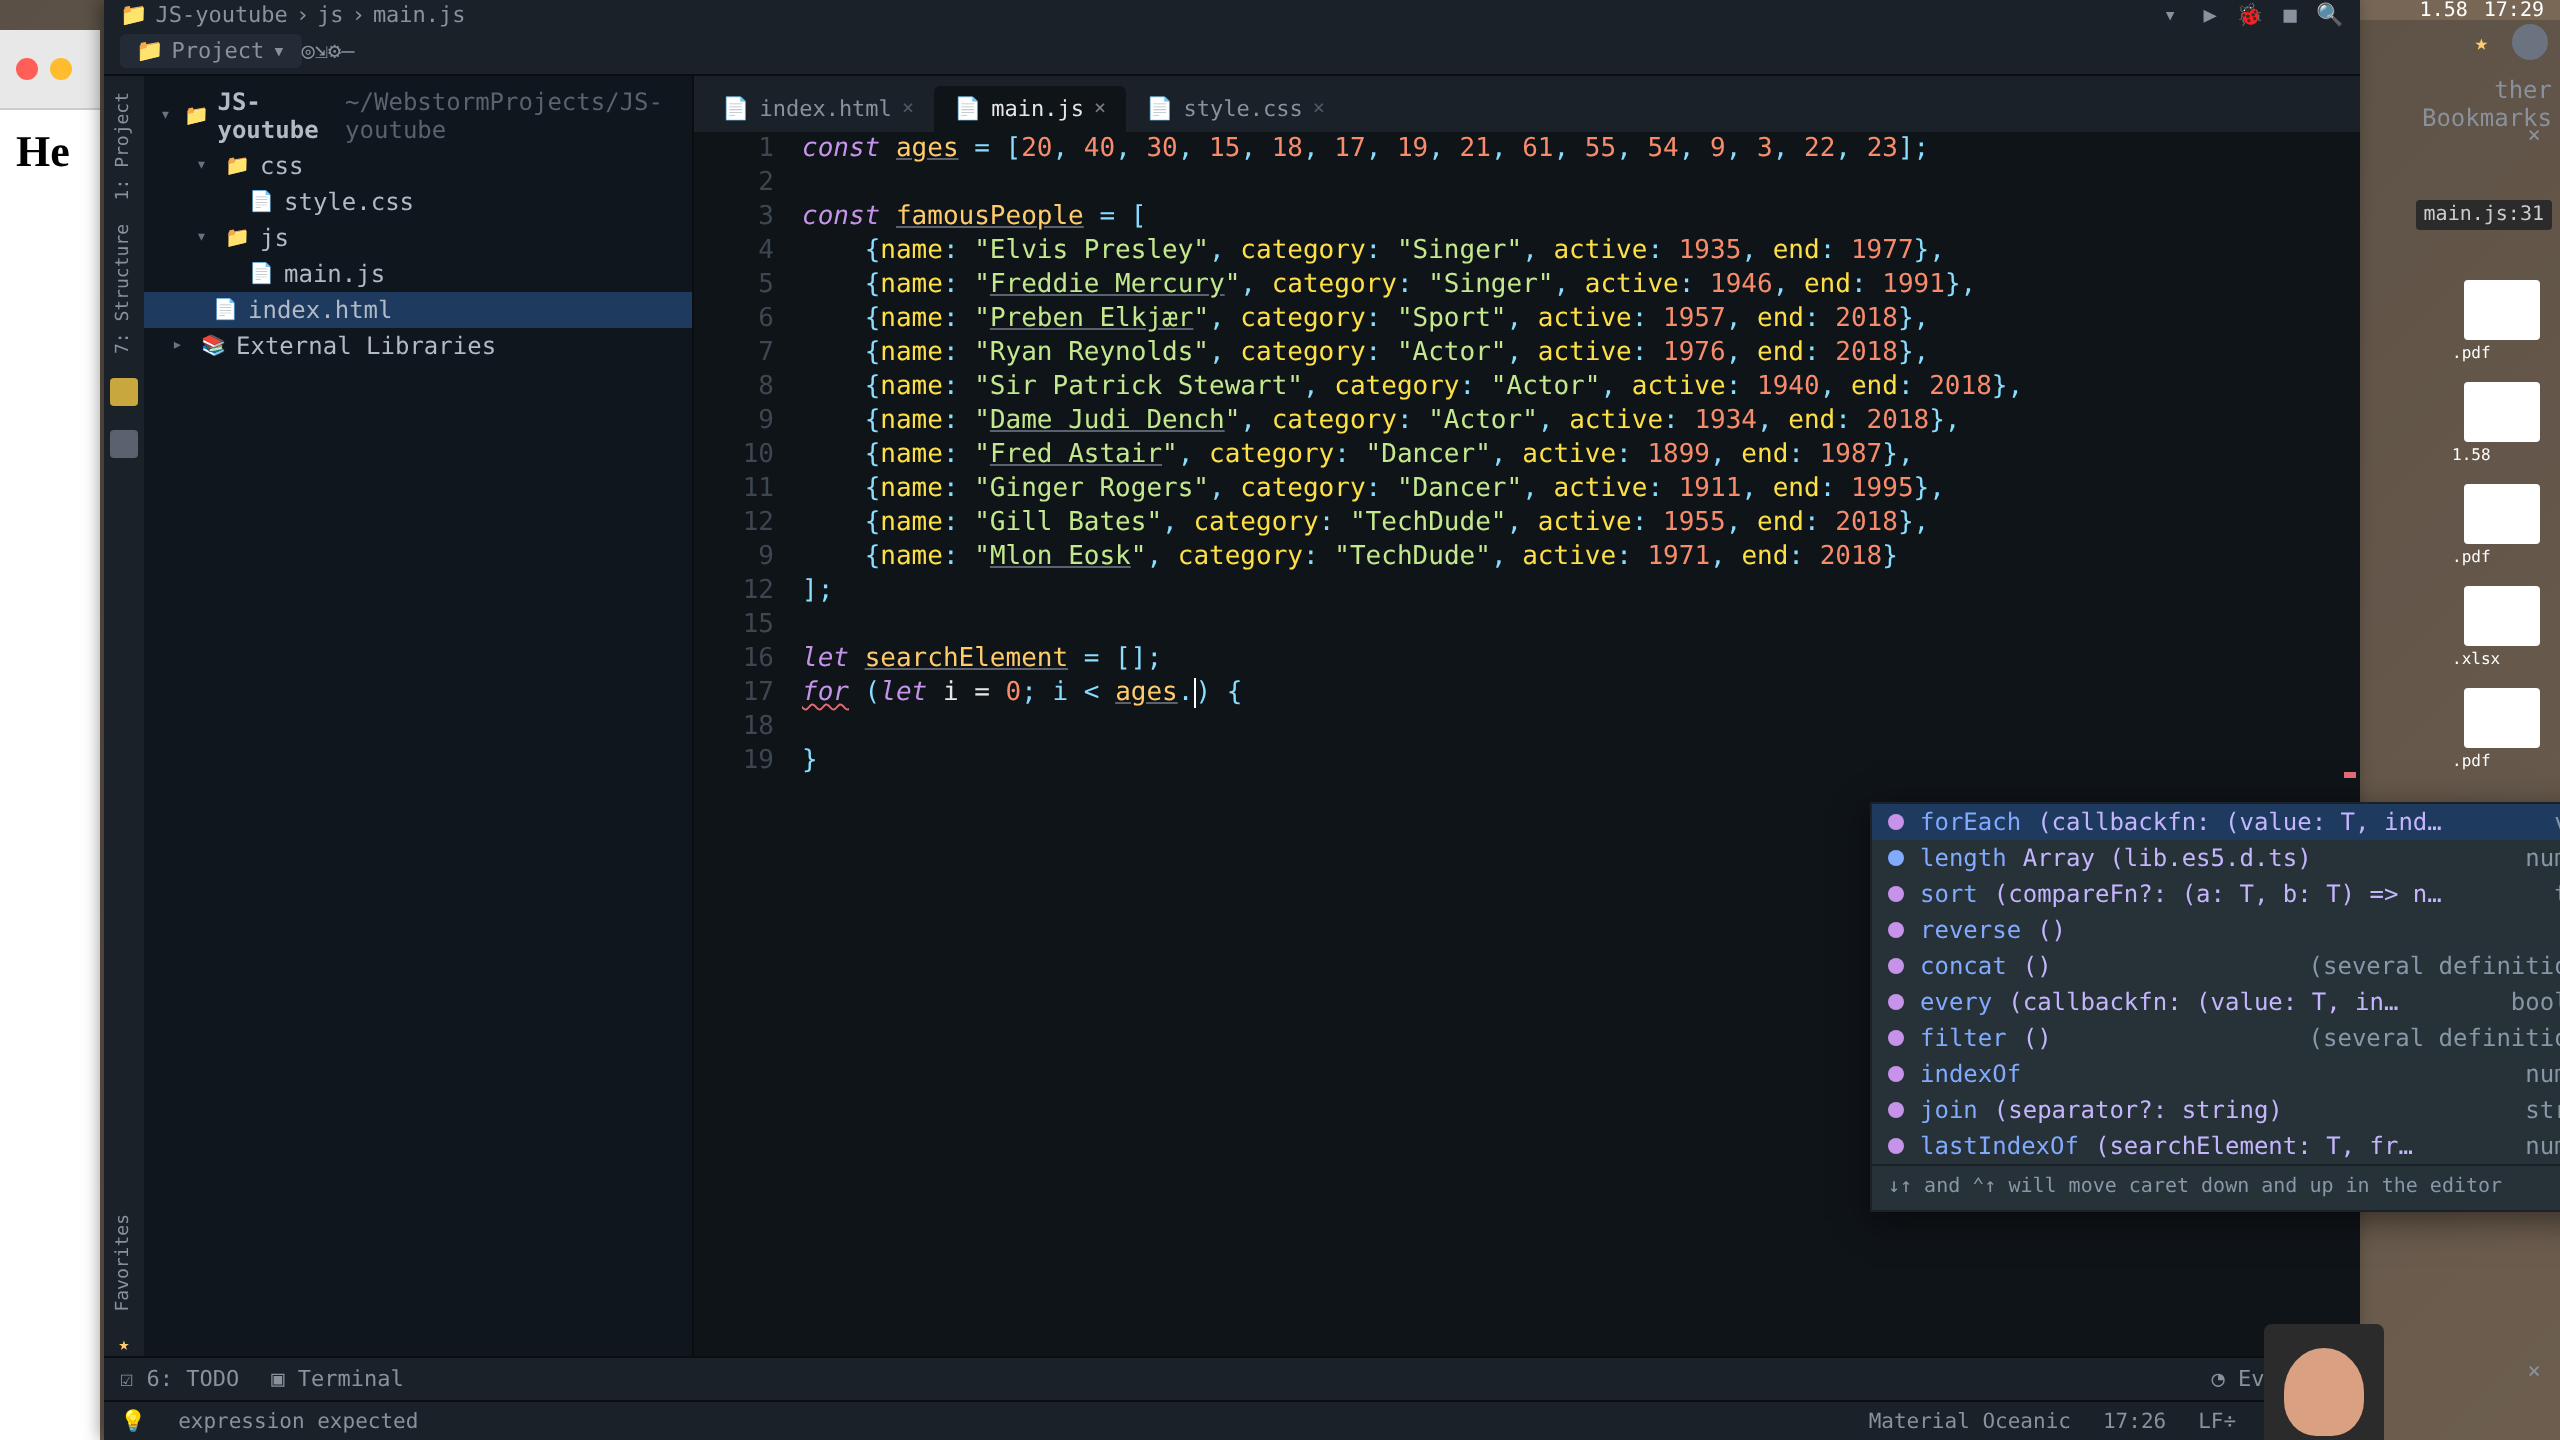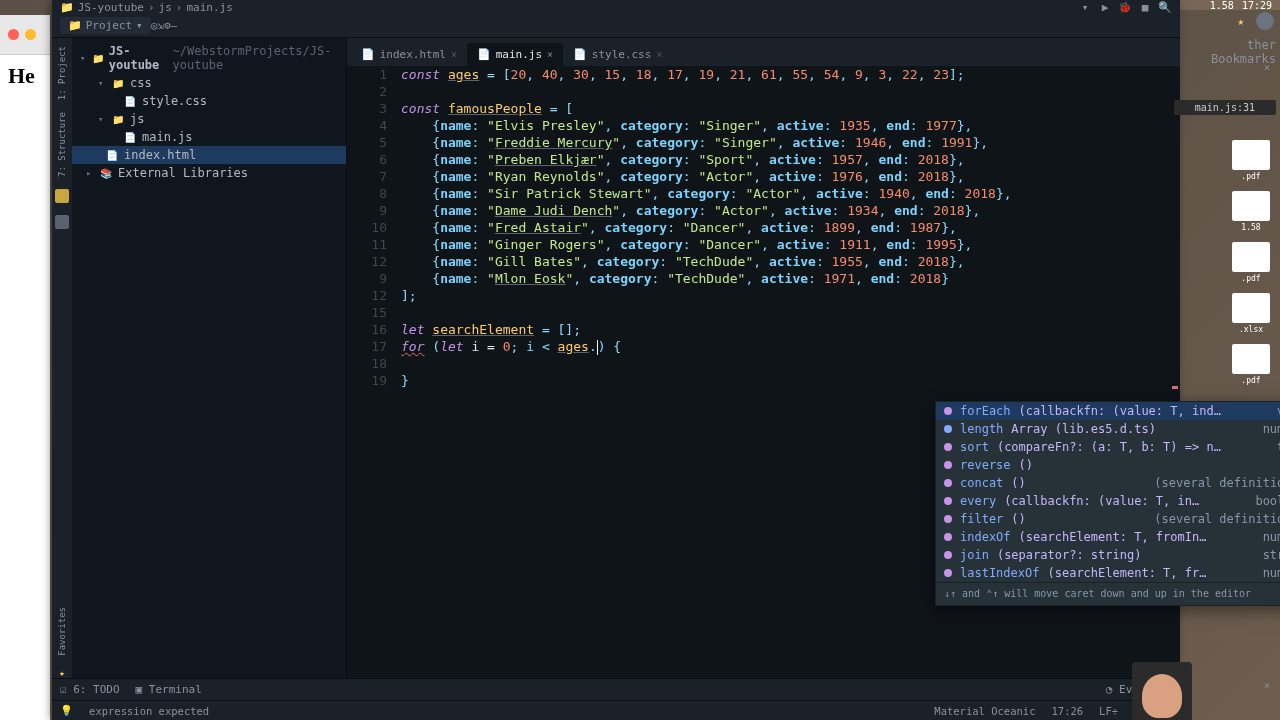--- a/index.html
+++ b/index.html
@@ -30,21 +30,21 @@
 .tabs { height:28px; background:#1a2129; display:flex; align-items:flex-end; padding-left:4px; font-size:11px; }
 .tab { padding:5px 10px; display:flex; align-items:center; gap:5px; color:#8a919c; cursor:pointer; border-radius:3px 3px 0 0; }
 .tab.active { background:#0f1419; color:#e6e6e6; }
 .tab .x { opacity:.5; font-size:10px; }
 .editor { flex:1; display:flex; background:#0f1419; position:relative; font-size:13px; line-height:17px; }
 .gutter { width:50px; text-align:right; padding:0 10px 0 0; color:#3d4752; user-select:none; background:#0f1419; }
 .code { flex:1; padding-left:4px; white-space:pre; position:relative; }
 .kw { color:#c792ea; font-style:italic; }
 .str { color:#c3e88d; }
 .num { color:#f78c6c; }
-.prop { color:#7dd3fc;font-weight:bold; }
+.prop { color:#fde047; }
 .obj { color:#ffcb6b; }
 .punc { color:#89ddff; }
 .ident { color:#e6e6e6; }
 .und { text-decoration:underline; text-decoration-color:#5a6270; }
 .wavy { text-decoration:underline wavy #e06c75; text-decoration-thickness:1px; }
 .caret { border-left:1px solid #fff; display:inline-block; height:15px; vertical-align:middle; }
 .completion { position:absolute; left:588px; top:335px; width:380px; background:#263238; border:1px solid #1a2129; box-shadow:0 4px 16px rgba(0,0,0,.5); font-size:12px; line-height:18px; z-index:100; }
 .completion .row { display:flex; padding:0 8px; align-items:center; gap:8px; }
 .completion .row.sel { background:#1e3a5f; }
 .completion .bullet { width:8px; height:8px; border-radius:50%; background:#c792ea; flex-shrink:0; }
@@ -55,22 +55,22 @@
 .completion .hint { font-size:10px; color:#8896a7; padding:2px 8px; border-top:1px solid #1a2129; display:flex; justify-content:space-between; }
 .bottom-tabs { height:22px; background:#1a2129; display:flex; align-items:center; padding:0 8px; gap:16px; font-size:11px; color:#8a919c; border-top:1px solid #0a0e13; }
 .bottom-tabs .spacer { flex:1; }
 .status { height:20px; background:#1a2129; display:flex; align-items:center; padding:0 8px; gap:16px; font-size:10.5px; color:#8a919c; border-top:1px solid #0a0e13; }
 .status .bulb { color:#ffcb6b; }
 .status .spacer { flex:1; }
 .right-panel { position:absolute; right:0; top:10px; width:100px; height:710px; background:rgba(40,40,40,.3); }
 .right-panel .tab-behind { position:absolute; top:2px; right:6px; display:flex; gap:12px; align-items:center; }
 .right-panel .star { color:#ffcb6b; font-size:11px; }
 .right-panel .bookmarks { position:absolute; top:28px; right:4px; font-size:12px; color:#8a919c;text-align:right; }
-.right-panel .file-hint { position:absolute; top:90px; right:4px; font-size:10px; background:#2b2b2b; color:#ccc; padding:2px 21px; border-radius:2px; }
-.desktop-icons { position:absolute; right:4px; top:140px; width:50px; font-size:8px; color:#fff; text-align:center; }
+.right-panel .file-hint { position:absolute; top:90px; right:4px; font-size:10px; background:#2b2b2b; color:#ccc; padding:2px 4px; border-radius:2px; }
+.desktop-icons { position:absolute; right:4px; top:140px; width:50px; font-size:8px; color:#fff; }
 .desktop-icons .di { margin-bottom:10px; }
 .desktop-icons .thumb { width:38px; height:30px; background:#fff; margin:0 auto 2px; border-radius:2px; }
 .menu-clock { position:absolute; right:8px; top:0; font-size:10px; color:#fff; display:flex; gap:8px; }
 .webcam { position:absolute; right:88px; bottom:0; width:60px; height:58px; background:#2b2b2b; border-radius:4px 4px 0 0; overflow:hidden; }
 .webcam .face { width:40px; height:44px; background:#d9a082; border-radius:50% 50% 40% 40%; margin:12px auto 0; }
 .close-x { position:absolute; width:14px; height:14px; display:flex; align-items:center; justify-content:center; color:#8a919c; font-size:11px; cursor:pointer; }
 .red-mark { position:absolute; right:2px; top:320px; width:6px; height:3px; background:#e06c75; }
 </style>
 </head>
 <body>
@@ -257,21 +257,20 @@
             </div>
             <div class="row">
               <span class="bullet m"></span>
               <span class="name">filter</span>
               <span class="sig">()</span>
               <span class="type">(several definitions)</span>
             </div>
             <div class="row">
               <span class="bullet m"></span>
               <span class="name">indexOf</span>
-              <span class="sig">(searchElement: T, fromIn…</span>
               <span class="type">number</span>
             </div>
             <div class="row">
               <span class="bullet m"></span>
               <span class="name">join</span>
               <span class="sig">(separator?: string)</span>
               <span class="type">string</span>
             </div>
             <div class="row">
               <span class="bullet m"></span>

